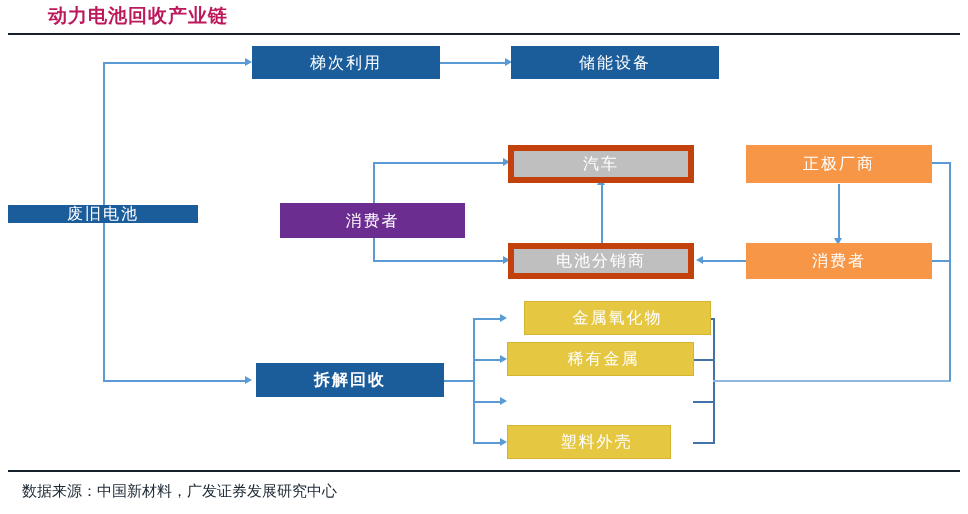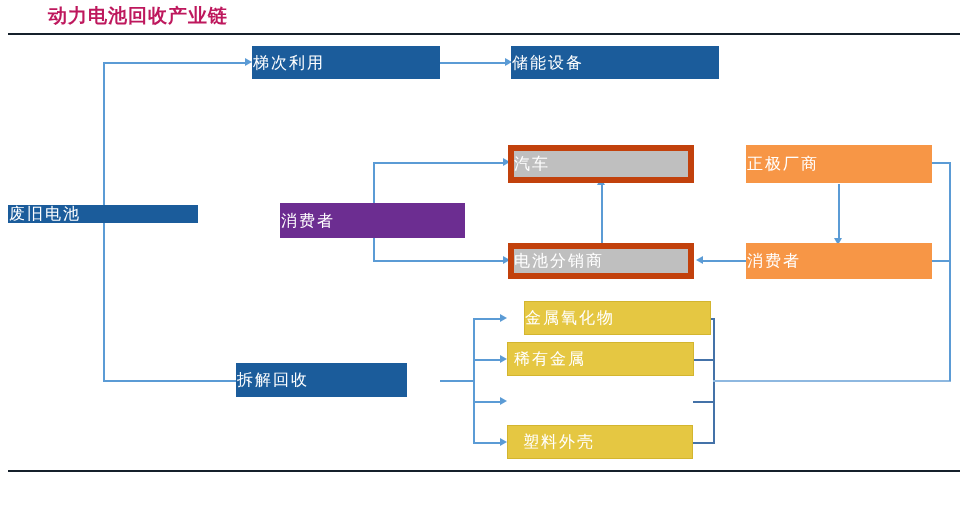--- a/index.html
+++ b/index.html
@@ -44,21 +44,21 @@
     color: #1a2733;
     white-space: nowrap;
   }
 
   
   .node {
     position: absolute;
     box-sizing: border-box;
     display: flex;
     align-items: center;
-    justify-content: flex-start;
+    justify-content: center;
     color: #ffffff;
     font-size: 16px;
     letter-spacing: 2px;
     white-space: nowrap;
     line-height: 1;
   }
   .node.blue   { background:#1B5C9B; border:1px solid #1B5C9B; }
   .node.purple { background:#6C2D91; border:1px solid #6C2D91; }
   .node.gray   { background:#BFBFBF; border:6px solid #c2410c; }
   .node.orange { background:#F79646; border:1px solid #F79646; }
@@ -161,21 +161,21 @@
   </div>
 
   <div class="node blue" style="left:252px; top:46px; width:188px; height:33px;">
     <span>梯次利用</span>
   </div>
 
   <div class="node blue" style="left:511px; top:46px; width:208px; height:33px;">
     <span>储能设备</span>
   </div>
 
-  <div class="node blue" style="left:236px; top:363px; width:171px; height:34px;">
+  <div class="node blue" style="left:256px; top:363px; width:188px; height:34px;font-weight:bold;">
     <span>拆解回收</span>
   </div>
 
   <div class="node purple" style="left:280px; top:203px; width:185px; height:35px;">
     <span>消费者</span>
   </div>
 
   <div class="node gray" style="left:508px; top:145px; width:186px; height:38px;">
     <span>汽车</span>
   </div>
@@ -194,19 +194,20 @@
 
   <div class="node yellow" style="left:507px; top:301px; width:187px; height:34px;margin-left:17px;">
     <span>金属氧化物</span>
   </div>
 
   <div class="node yellow" style="left:507px; top:342px; width:187px; height:34px;padding-left:6px;">
     <span>稀有金属</span>
   </div>
 
 
-  <div class="node yellow" style="left:507px; top:425px; width:186px; height:34px;padding-left:15px;">
+  <div class="node yellow" style="left:507px; top:425px; width:164px; height:34px;padding-left:15px;">
     <span>塑料外壳</span>
   </div>
 
   <div class="rule" id="rule-bot"></div>
+  <div id="source">数据来源：中国新材料，广发证券发展研究中心</div>
 
 </div>
 
 </body></html>

